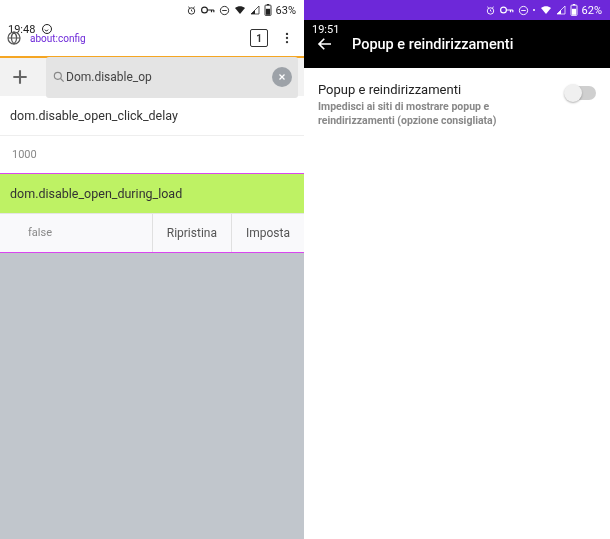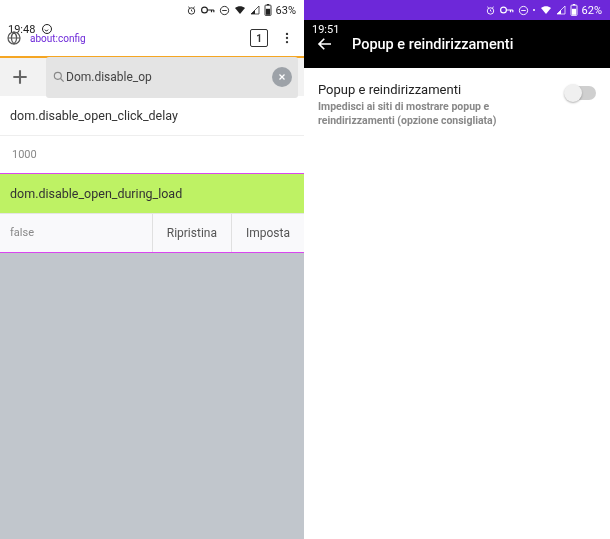--- a/index.html
+++ b/index.html
@@ -27,21 +27,21 @@
   .searchwrap { flex:1; display:flex; align-items:center; background:#e4e4e4; border-radius:3px; margin:0 6px; height:41px; padding:0 6px; }
   .searchwrap input { flex:1; border:0; background:transparent; font-size:12px; color:#444; outline:none; }
   .clearbtn { width:20px; height:20px; border-radius:50%; background:#9da2a8; display:flex; align-items:center; justify-content:center; color:#fff; font-size:12px; }
 
   
   .pref { background:#fff; border-bottom:1px solid #d946ef; }
   .pref-title { padding:12px 10px; font-size:12.5px; color:#333; }
   .pref-value { padding:12px; font-size:11px; color:#888; border-top:1px solid #eee; }
   .pref-selected { background:#bef264; }
   .pref-actions { display:flex; border-top:1px solid #e5e5e5; background:#f9f9fb; }
-  .pref-actions .val { flex:1; padding:12px 10px; font-size:11px; color:#888; }
+  .pref-actions .val { flex:1; padding:12px 28px; font-size:11px; color:#888; }
   .pref-actions .btn { padding:12px 14px; font-size:12px; color:#555; border-left:1px solid #e0e0e0; }
 
   
   .header { height:48px; background:#000; color:#fff; display:flex; align-items:center; padding:0 12px; gap:18px; }
   .header-title { font-size:14.5px; font-weight:500; }
 
   
   .setting { display:flex; padding:14px 14px; align-items:flex-start; }
   .setting-text { flex:1; }
   .setting-title { font-size:13px; color:#222; margin-bottom:3px; }

